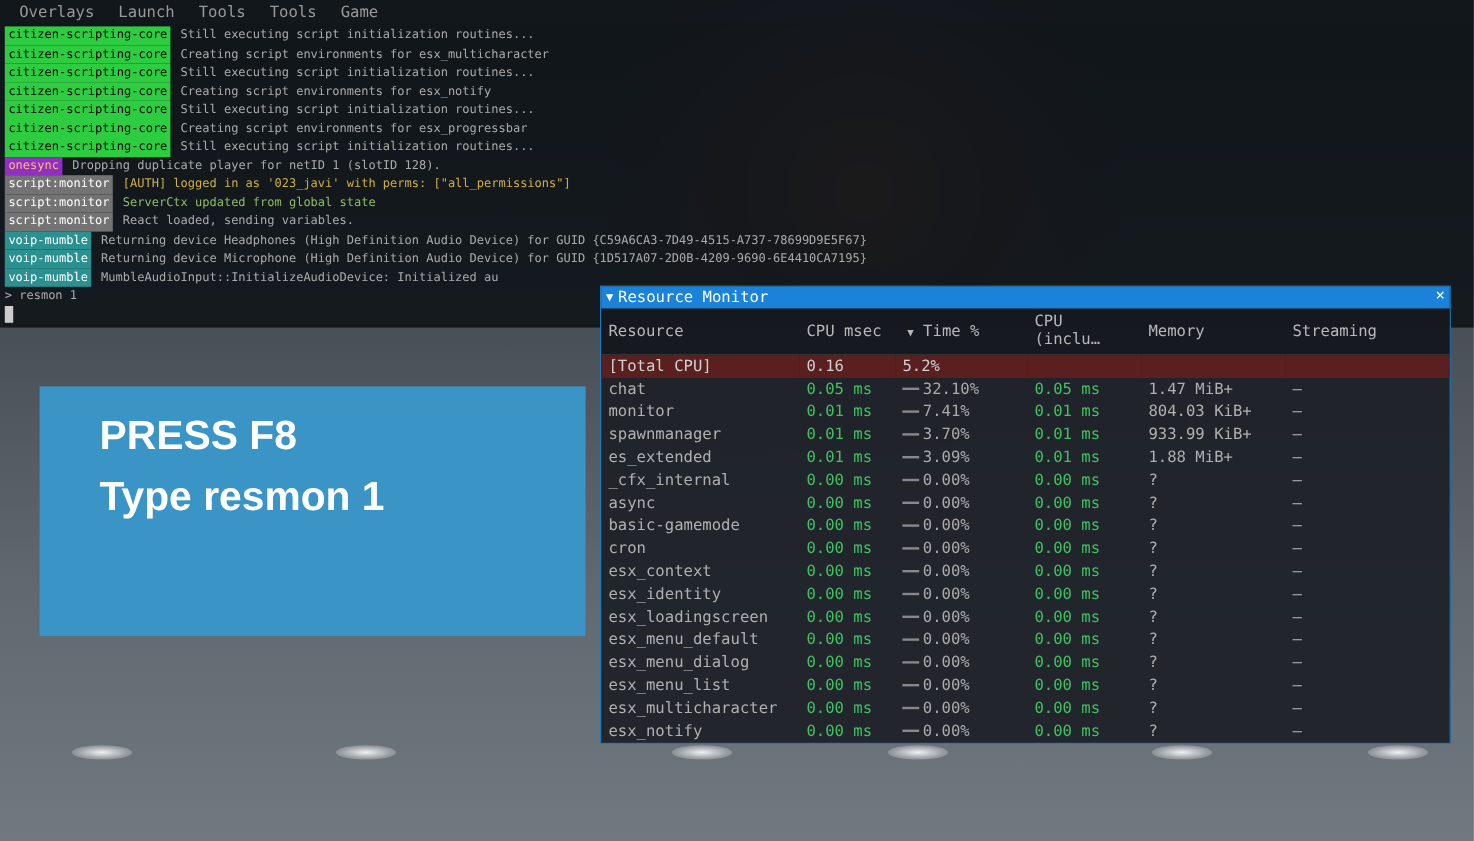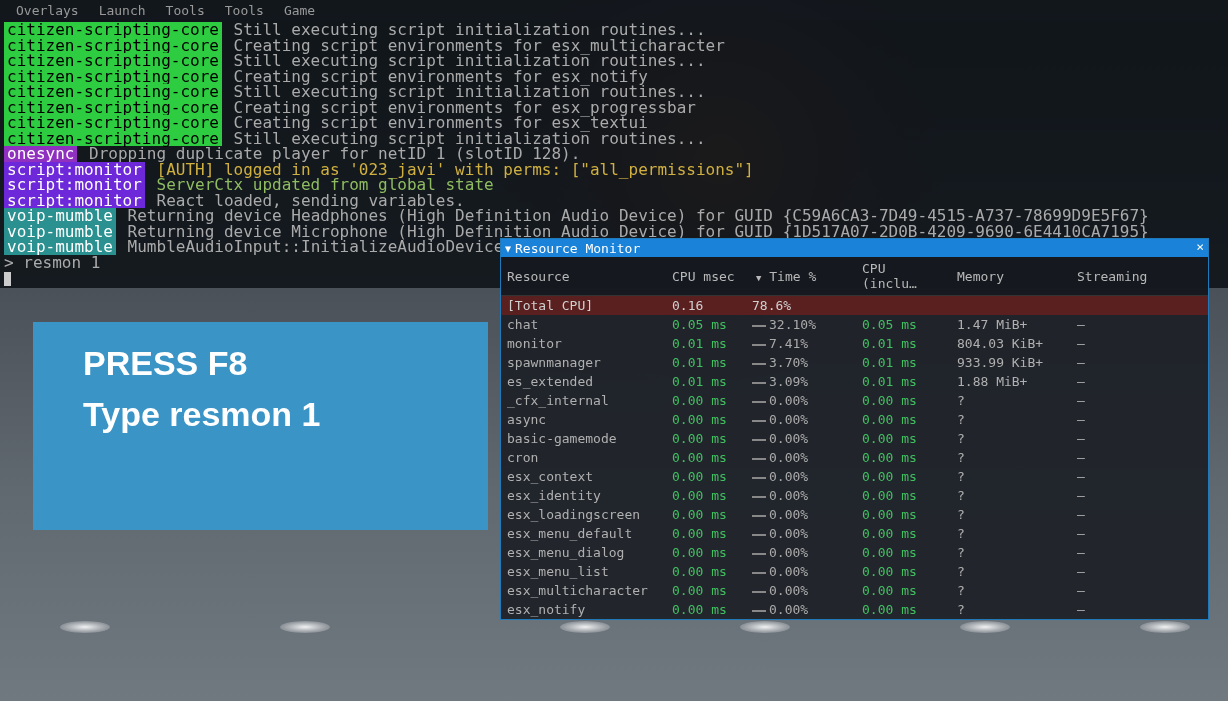--- a/index.html
+++ b/index.html
@@ -52,35 +52,35 @@
   padding: 0 10px;
   cursor: pointer;
 }
 .console {
   position: absolute;
   top: 20px;
   left: 0;
   right: 0;
   background: rgba(10,15,20,0.82);
   padding: 2px 4px;
-  font-size: 16px;
+  font-size: 10px;
   line-height: 15.5px;
   z-index: 50;
 }
 .console .line { white-space: nowrap; }
 .tag {
   display: inline-block;
   padding: 0 3px;
   color: #000;
   font-weight: normal;
 }
 .tag.green { background: #2ecc40; }
-.tag.darkred { background: #6d28d9; color: #fff; }
+.tag.darkred { background: #737373; color: #fff; }
 .tag.cyan { background: #2a9090; color: #fff; }
-.tag.magenta { background: #9030c0; color: #ffffff; }
+.tag.magenta { background: #9030c0; color: #fdba74; }
 .console .msg { color: #aaa; margin-left: 2px; }
 .console .msg.yellow { color: #d0b040; }
 .console .msg.greenish { color: #8fbc60; }
 .prompt-line { color: #aaa; }
 .cursor-line {
   height: 16px;
 }
 .cursor-blink {
   display: inline-block;
   width: 7px;
@@ -185,21 +185,20 @@
   </div>
 
 <div class="console">
   <div id="console-lines">
       <div class="line"><span class="tag green">citizen-scripting-core</span><span class="msg "> Still executing script initialization routines...</span></div>
       <div class="line"><span class="tag green">citizen-scripting-core</span><span class="msg "> Creating script environments for esx_multicharacter</span></div>
       <div class="line"><span class="tag green">citizen-scripting-core</span><span class="msg "> Still executing script initialization routines...</span></div>
       <div class="line"><span class="tag green">citizen-scripting-core</span><span class="msg "> Creating script environments for esx_notify</span></div>
       <div class="line"><span class="tag green">citizen-scripting-core</span><span class="msg "> Still executing script initialization routines...</span></div>
       <div class="line"><span class="tag green">citizen-scripting-core</span><span class="msg "> Creating script environments for esx_progressbar</span></div>
-      <div class="line"><span class="tag green">citizen-scripting-core</span><span class="msg "> Creating script environments for esx_textui</span></div>
       <div class="line"><span class="tag green">citizen-scripting-core</span><span class="msg "> Still executing script initialization routines...</span></div>
       <div class="line"><span class="tag magenta">onesync</span><span class="msg "> Dropping duplicate player for netID 1 (slotID 128).</span></div>
       <div class="line"><span class="tag darkred">script:monitor</span><span class="msg yellow"> [AUTH] logged in as '023_javi' with perms: ["all_permissions"]</span></div>
       <div class="line"><span class="tag darkred">script:monitor</span><span class="msg greenish"> ServerCtx updated from global state</span></div>
       <div class="line"><span class="tag darkred">script:monitor</span><span class="msg "> React loaded, sending variables.</span></div>
       <div class="line"><span class="tag cyan">voip-mumble</span><span class="msg "> Returning device Headphones (High Definition Audio Device) for GUID {C59A6CA3-7D49-4515-A737-78699D9E5F67}</span></div>
       <div class="line"><span class="tag cyan">voip-mumble</span><span class="msg "> Returning device Microphone (High Definition Audio Device) for GUID {1D517A07-2D0B-4209-9690-6E4410CA7195}</span></div>
       <div class="line"><span class="tag cyan">voip-mumble</span><span class="msg "> MumbleAudioInput::InitializeAudioDevice: Initialized au</span></div>
     </div>
   <div class="line prompt-line">&gt; resmon 1</div>
@@ -225,21 +224,21 @@
           <th style="width: 110px;"><span class="sort-ind">▼</span> Time %</th>
           <th style="width: 95px;">CPU (inclu…</th>
           <th style="width: 120px;">Memory</th>
           <th style="width: auto;">Streaming</th>
         </tr>
       </thead>
     <tbody id="resmon-body">
         <tr class="total">
           <td>[Total CPU]</td>
           <td class="cpu-white">0.16</td>
-          <td class="timecol">78.6%</td>
+          <td class="timecol">5.2%</td>
           <td class=""></td>
           <td></td>
           <td></td>
         </tr>
         <tr>
           <td>chat</td>
           <td class="cpu-green">0.05 ms</td>
           <td class="timecol"><span class="time-bar" style="width: 14px;"></span>32.10%</td>
           <td class="cpu-green">0.05 ms</td>
           <td>1.47 MiB+</td>

